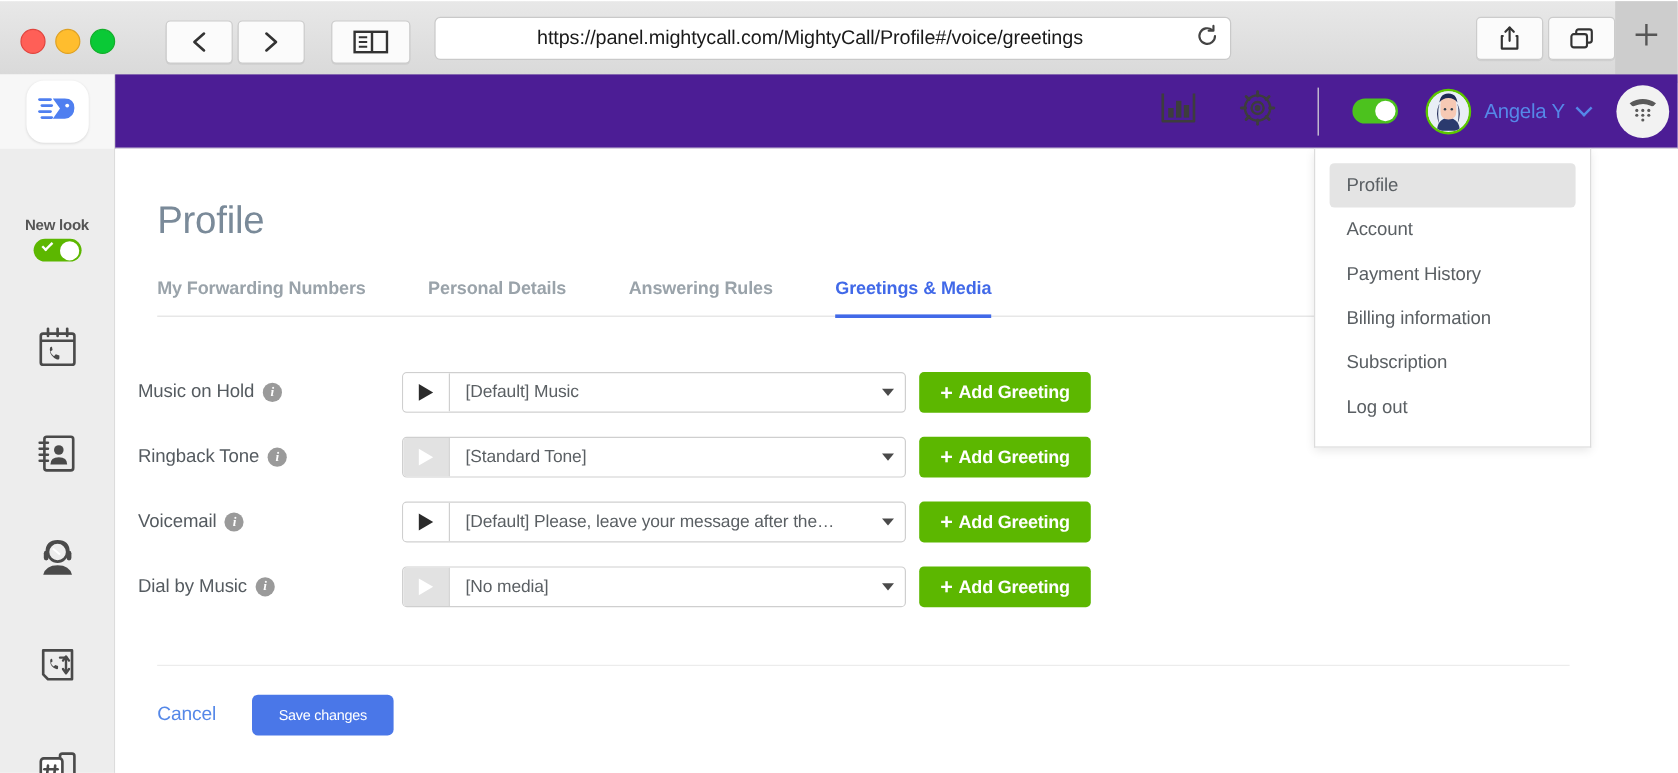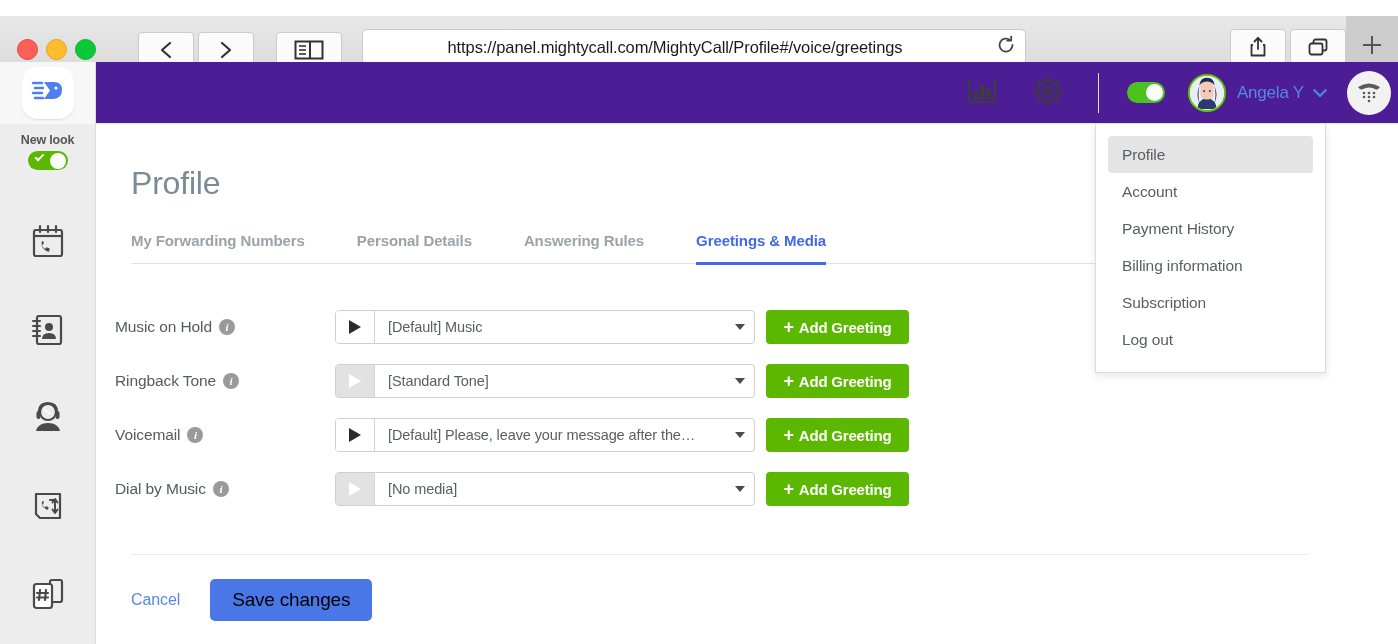--- a/index.html
+++ b/index.html
@@ -5,21 +5,21 @@
   * { box-sizing: border-box; margin: 0; padding: 0; }
   html, body {
     width: 1398px; height: 644px;
     font-family: "Liberation Sans", sans-serif;
     overflow: hidden;
     background: #ffffff;
   }
 
   
   .browser-chrome {
-    position: absolute; top: 16px; left: 0;
+    position: absolute; top: 1px; left: 0;
     width: 1398px; height: 68px;
     background: linear-gradient(to bottom, #e8e8e8 0%, #d8d8d8 100%);
     border-bottom: 1px solid #b8b8b8;
     display: flex; align-items: center;
   }
   .traffic-lights { display: flex; gap: 8px; margin-left: 17px; }
   .tl { width: 21px; height: 21px; border-radius: 50%; }
   .tl-red { background: #ff5f57; border: 0.5px solid #e0443e; }
   .tl-yellow { background: #ffbd2e; border: 0.5px solid #dea123; }
   .tl-green { background: #0ac936; border: 0.5px solid #14ae2b; }
@@ -77,21 +77,21 @@
   .logo-tile {
     width: 52px; height: 52px; background: #ffffff;
     border-radius: 15px;
     display: flex; align-items: center; justify-content: center;
     box-shadow: 0 1px 2px rgba(0,0,0,0.10);
   }
   .newlook {
     padding-top: 9px; text-align: center;
   }
   .newlook-label {
-    font-size: 12.5px; color: #555; font-weight: bold; letter-spacing: -0.2px;
+    font-size: 12.5px; color: #555; font-weight: bold; letter-spacing: -0.2px; margin-top: 48px;
   }
   .toggle-sm {
     width: 40px; height: 19px; border-radius: 10px; background: #5cb700;
     margin: 4px auto 0; position: relative;
     display: flex; align-items: center;
   }
   .toggle-sm .check {
     position: absolute; left: 7px; top: 3px;
     width: 9px; height: 5px;
     border-left: 2.2px solid #fff; border-bottom: 2.2px solid #fff;
@@ -223,21 +223,21 @@
   .footer-sep {
     margin: 38px 0 0 35px; width: 1177px; height: 1px; background: #ececec;
   }
   .footer-actions { margin: 24px 0 0 35px; display: flex; align-items: center; }
   .cancel-link {
     font-size: 16px; color: #5588e8; margin-right: 30px; cursor: pointer;
     letter-spacing: -0.1px;
   }
   .save-btn {
     background: #4a77e8; border: none; border-radius: 5px;
-    color: #000000; font-size: 19px; padding: 10px 22px;
+    color: #ffffff; font-size: 12px; padding: 10px 22px;
     font-family: "Liberation Sans", sans-serif;
     letter-spacing: -0.2px; cursor: pointer;
   }
 
   
   .dropdown {
     position: absolute; left: 1095px; top: 124px;
     width: 231px;
     background: #ffffff;
     border: 1px solid #dcdcdc;

